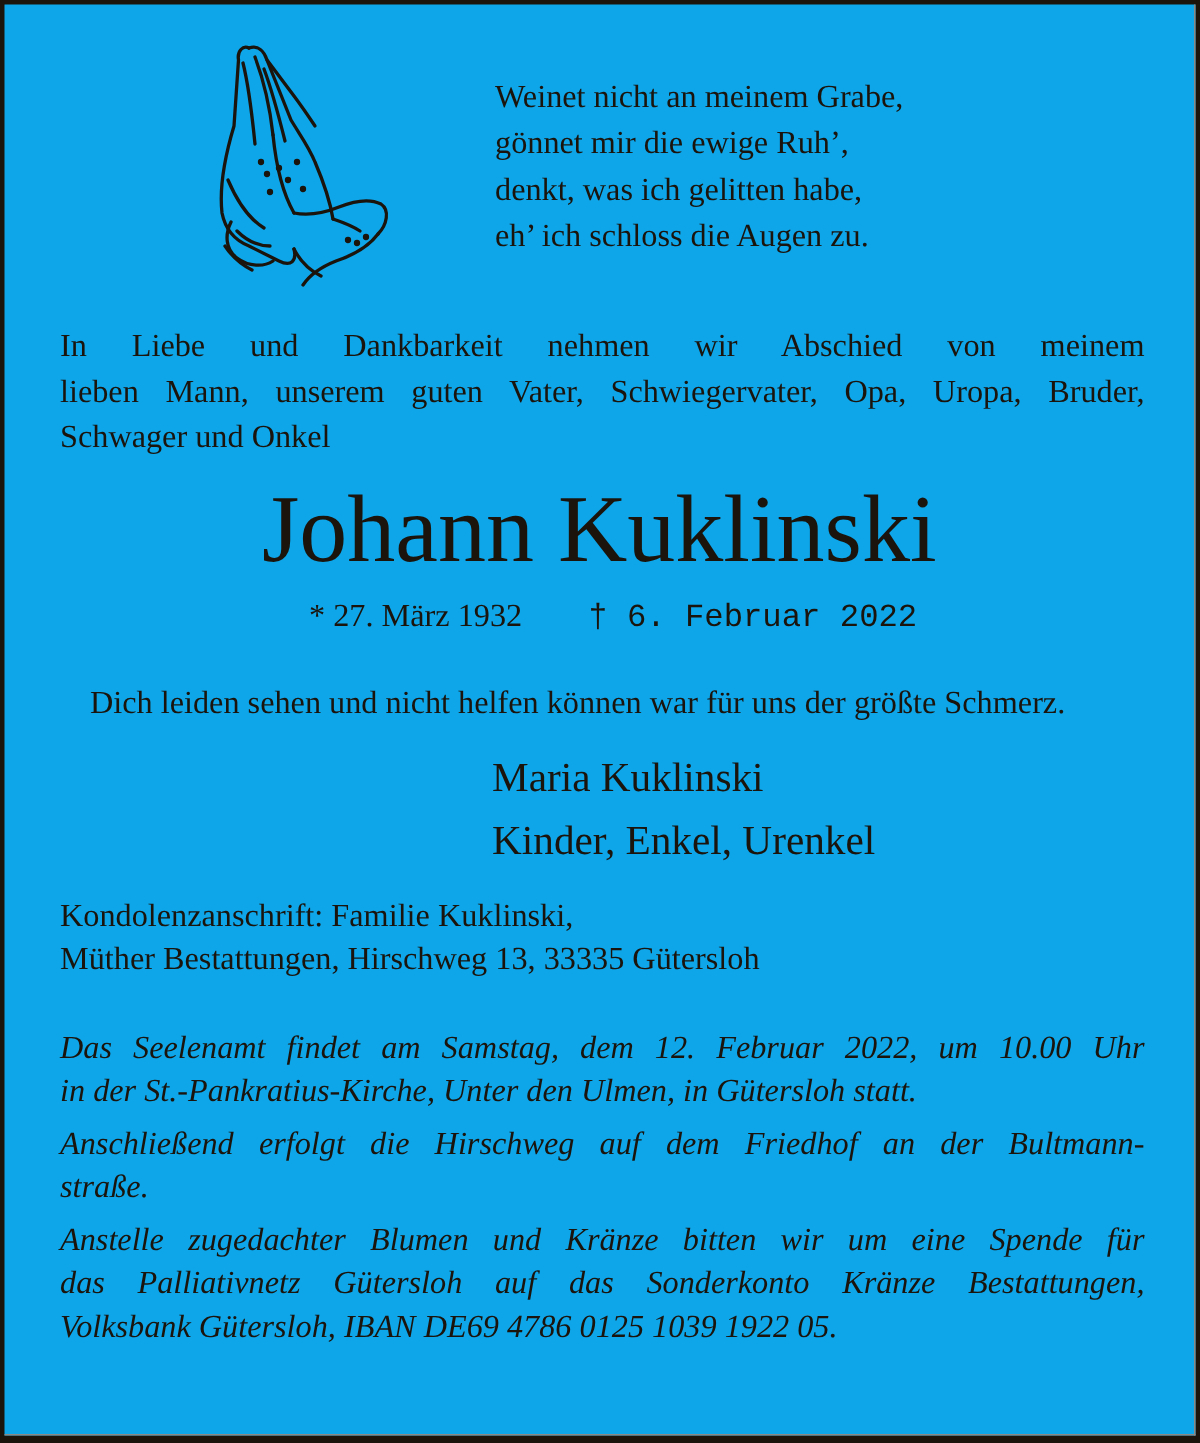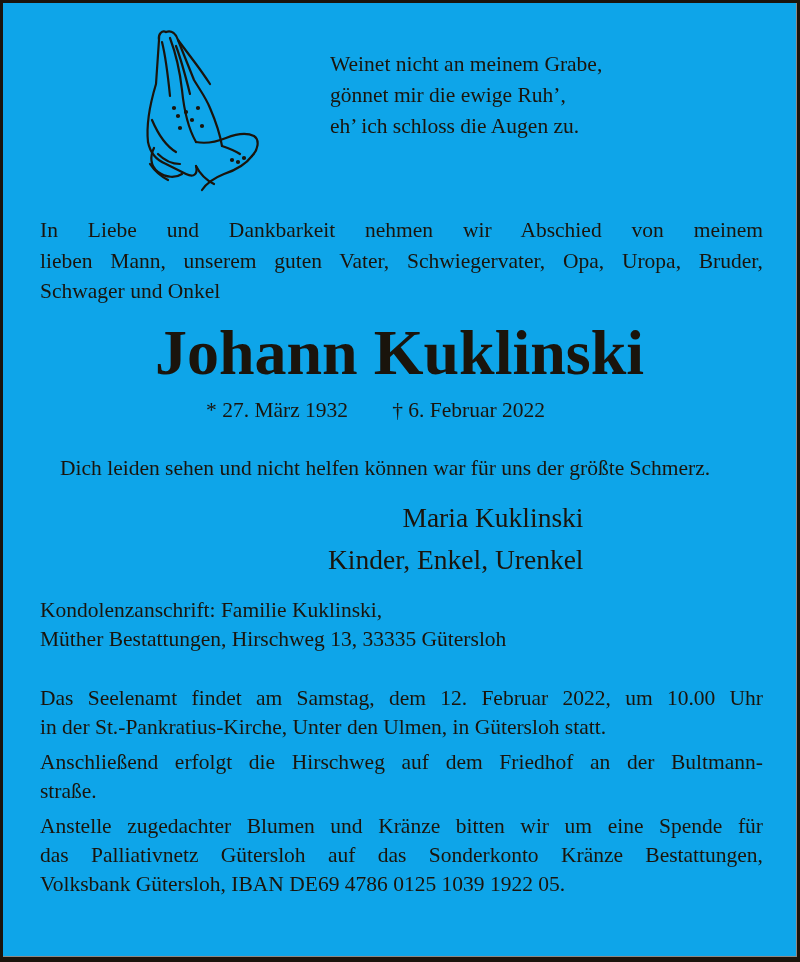--- a/index.html
+++ b/index.html
@@ -23,31 +23,31 @@
     .poem { left: 327px; top: 46px; font-size: 21.5px; line-height: 31px; }
     .poem div { white-space: nowrap; }
     .intro {
       left: 37px; top: 212px; width: 723px;
       font-size: 21.5px; line-height: 30.5px;
       text-align: justify; text-align-last: left;
     }
     .intro .line1 { text-align: justify; text-align-last: justify; }
     .name {
       left: 0; top: 314px; width: 793px; text-align: center;
-      font-size: 64px; line-height: 72px; letter-spacing: 0px; font-weight: bold;
+      font-size: 64px; line-height: 72px; letter-spacing: 0px;
     }
     .dates { left: 203px; top: 393px; font-size: 21.5px; line-height: 28px; white-space: nowrap; }
-    .dates .death { margin-left: 44px; }
+    .dates .death { margin-left: 44px; font-family: Liberation Mono, monospace; }
     .quote { left: 37px; top: 451px; font-size: 21.5px; line-height: 28px; white-space: nowrap; margin-left: 20px; }
     .signers { left: 325px; top: 494px; font-size: 27.5px; line-height: 42px; }
-    .signers div { white-space: nowrap; text-align: right; }
+    .signers div { white-space: nowrap; }
     .condol { left: 37px; top: 593px; font-size: 21.5px; line-height: 29px; }
     .condol div { white-space: nowrap; }
     .service { left: 37px; top: 681px; width: 723px; font-size: 21.5px; line-height: 29px; }
-    .service p { margin: 0 0 6px 0; }
+    .service p { margin: 0 0 6px 0; font-style: italic; }
     .service .j { text-align: justify; text-align-last: justify; }
   </style>
 </head>
 <body>
 
 <div class="card">
 
   <div class="abs hands">
     <svg width="132" height="170" viewBox="0 0 132 170" fill="none" stroke="#1a140c" stroke-width="2.2" stroke-linejoin="round" stroke-linecap="round">
 
@@ -80,20 +80,21 @@
       <circle cx="44" cy="104" r="1" fill="#1a140c"></circle>
       <circle cx="96" cy="136" r="1" fill="#1a140c"></circle>
       <circle cx="102" cy="138" r="1" fill="#1a140c"></circle>
       <circle cx="108" cy="134" r="1" fill="#1a140c"></circle>
     </svg>
   </div>
 
   <div class="abs poem">
     <div>Weinet nicht an meinem Grabe,</div>
     <div>gönnet mir die ewige Ruh’,</div>
+    <div>denkt, was ich gelitten habe,</div>
     <div>eh’ ich schloss die Augen zu.</div>
   </div>
 
   <div class="abs intro">
     <div class="line1">In Liebe und Dankbarkeit nehmen wir Abschied von meinem</div>
     <div class="line1">lieben Mann, unserem guten Vater, Schwiegervater, Opa, Uropa, Bruder,</div>
     <div>Schwager und Onkel</div>
   </div>
 
   <div class="abs name">Johann Kuklinski</div>

